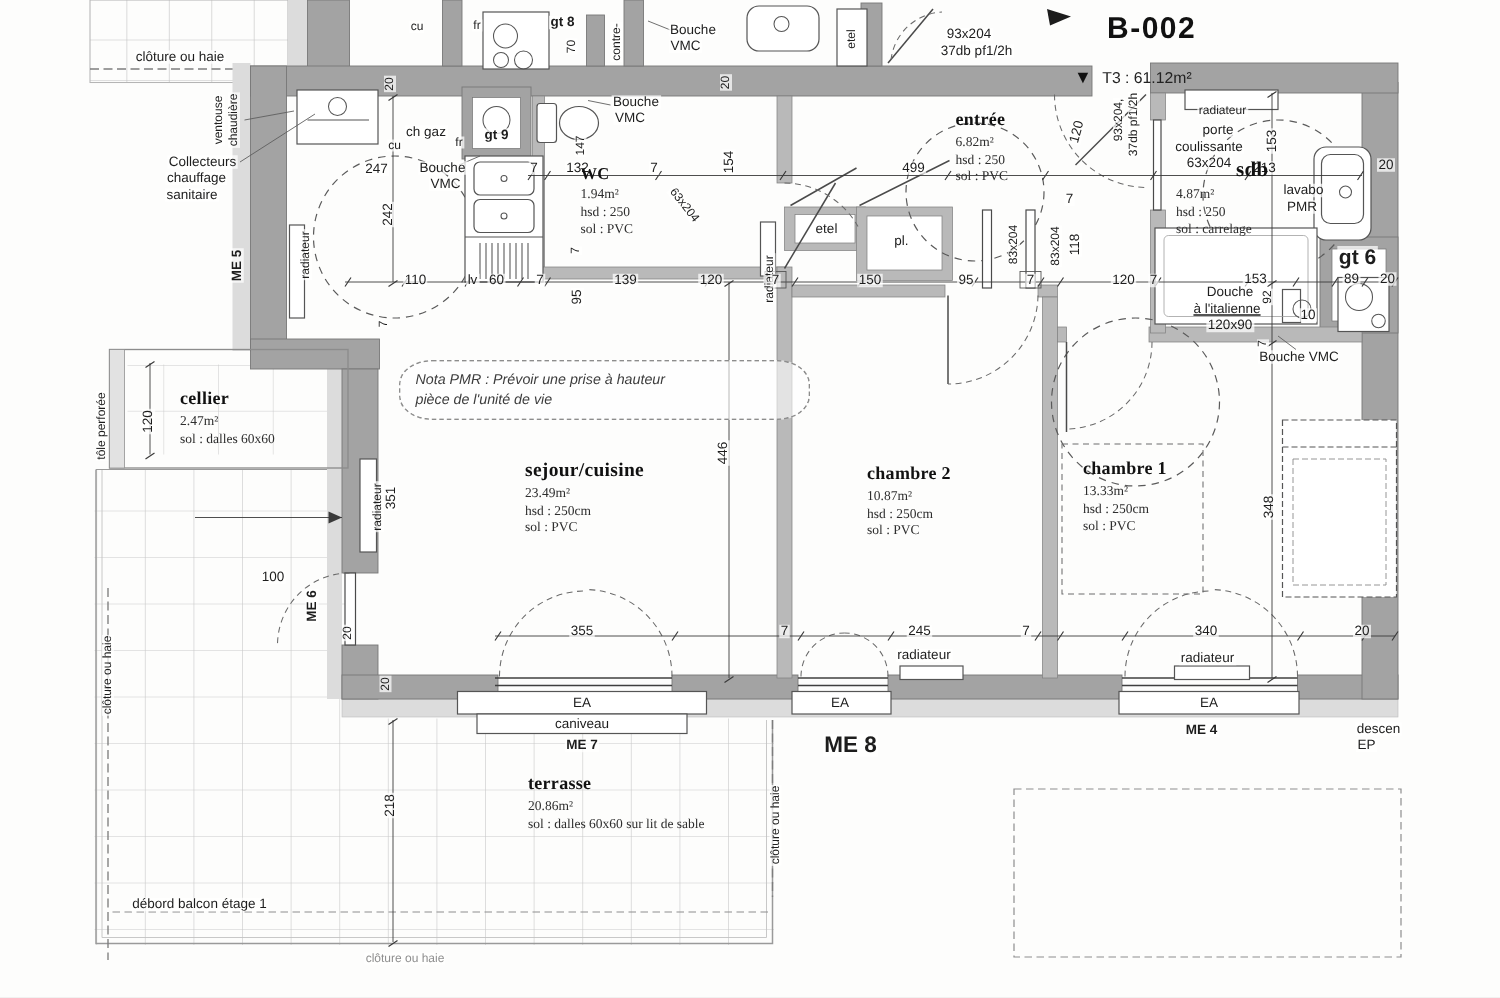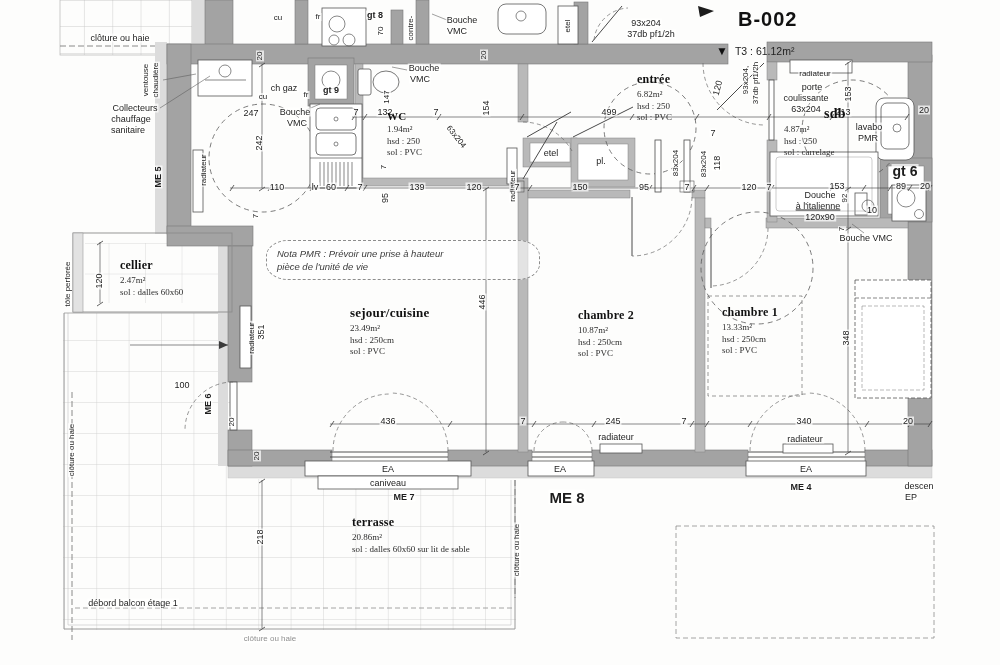--- a/index.html
+++ b/index.html
@@ -318,33 +318,33 @@
       <span class="lbl" style="left: 842px; top: 229px; font-size: 8px; transform: translate(-50%, -50%) rotate(-90deg);">7</span>
       <span class="lbl" style="left: 866px; top: 238px; font-size: 9px; transform: translate(-50%, -50%);">Bouche VMC</span>
       <span class="lbl" style="left: 482px; top: 302px; font-size: 9px; transform: translate(-50%, -50%) rotate(-90deg);">446</span>
       <span class="lbl" style="left: 846px; top: 338px; font-size: 9px; transform: translate(-50%, -50%) rotate(-90deg);">348</span>
       <span class="lbl" style="left: 252px; top: 338px; font-size: 8px; transform: translate(-50%, -50%) rotate(-90deg);">radiateur</span>
       <span class="lbl" style="left: 261px; top: 332px; font-size: 9px; transform: translate(-50%, -50%) rotate(-90deg);">351</span>
       <span class="lbl" style="left: 182px; top: 341px; font-size: 9px; transform: translate(-50%, -50%); margin-top: 44px;">100</span>
       <span class="lbl" style="left: 99px; top: 281px; font-size: 9px; transform: translate(-50%, -50%) rotate(-90deg);">120</span>
       <span class="lbl" style="left: 68px; top: 284px; font-size: 8px; transform: translate(-50%, -50%) rotate(-90deg);">tôle perforée</span>
       <span class="lbl b" style="left: 208px; top: 404px; font-size: 9px; transform: translate(-50%, -50%) rotate(-90deg);">ME 6</span>
-      <span class="lbl" style="left: 388px; top: 421px; font-size: 9px; transform: translate(-50%, -50%);">436</span>
+      <span class="lbl" style="left: 388px; top: 421px; font-size: 9px; transform: translate(-50%, -50%);">355</span>
       <span class="lbl" style="left: 523px; top: 421px; font-size: 9px; transform: translate(-50%, -50%);">7</span>
       <span class="lbl" style="left: 613px; top: 421px; font-size: 9px; transform: translate(-50%, -50%);">245</span>
       <span class="lbl" style="left: 684px; top: 421px; font-size: 9px; transform: translate(-50%, -50%);">7</span>
       <span class="lbl" style="left: 804px; top: 421px; font-size: 9px; transform: translate(-50%, -50%);">340</span>
       <span class="lbl" style="left: 908px; top: 421px; font-size: 9px; transform: translate(-50%, -50%);">20</span>
       <span class="lbl" style="left: 616px; top: 437px; font-size: 9px; transform: translate(-50%, -50%);">radiateur</span>
       <span class="lbl" style="left: 805px; top: 439px; font-size: 9px; transform: translate(-50%, -50%);">radiateur</span>
       <span class="lbl" style="left: 232px; top: 422px; font-size: 8px; transform: translate(-50%, -50%) rotate(-90deg);">20</span>
       <span class="lbl" style="left: 257px; top: 456px; font-size: 8px; transform: translate(-50%, -50%) rotate(-90deg);">20</span>
       <span class="lbl" style="left: 388px; top: 469px; font-size: 9px; transform: translate(-50%, -50%);">EA</span>
       <span class="lbl" style="left: 388px; top: 483px; font-size: 9px; transform: translate(-50%, -50%);">caniveau</span>
-      <span class="lbl b" style="left: 388px; top: 497px; font-size: 9px; transform: translate(-50%, -50%); margin-left: 16px;">ME 7</span>
+      <span class="lbl b" style="left: 388px; top: 497px; font-size: 9px; transform: translate(-50%, -50%);">ME 7</span>
       <span class="lbl" style="left: 560px; top: 469px; font-size: 9px; transform: translate(-50%, -50%);">EA</span>
       <span class="lbl b" style="left: 567px; top: 497px; font-size: 15px; transform: translate(-50%, -50%);">ME 8</span>
       <span class="lbl" style="left: 806px; top: 469px; font-size: 9px; transform: translate(-50%, -50%);">EA</span>
       <span class="lbl b" style="left: 801px; top: 487px; font-size: 9px; transform: translate(-50%, -50%);">ME 4</span>
       <span class="lbl" style="left: 919px; top: 486px; font-size: 9px; transform: translate(-50%, -50%);">descen</span>
       <span class="lbl" style="left: 911px; top: 497px; font-size: 9px; transform: translate(-50%, -50%);">EP</span>
       <span class="lbl" style="left: 260px; top: 537px; font-size: 9px; transform: translate(-50%, -50%) rotate(-90deg);">218</span>
       <span class="lbl" style="left: 72px; top: 450px; font-size: 8px; transform: translate(-50%, -50%) rotate(-90deg);">clôture ou haie</span>
       <span class="lbl" style="left: 517px; top: 550px; font-size: 8px; transform: translate(-50%, -50%) rotate(-90deg);">clôture ou haie</span>
       <span class="lbl" style="left: 133px; top: 603px; font-size: 9px; transform: translate(-50%, -50%);">débord balcon étage 1</span>

